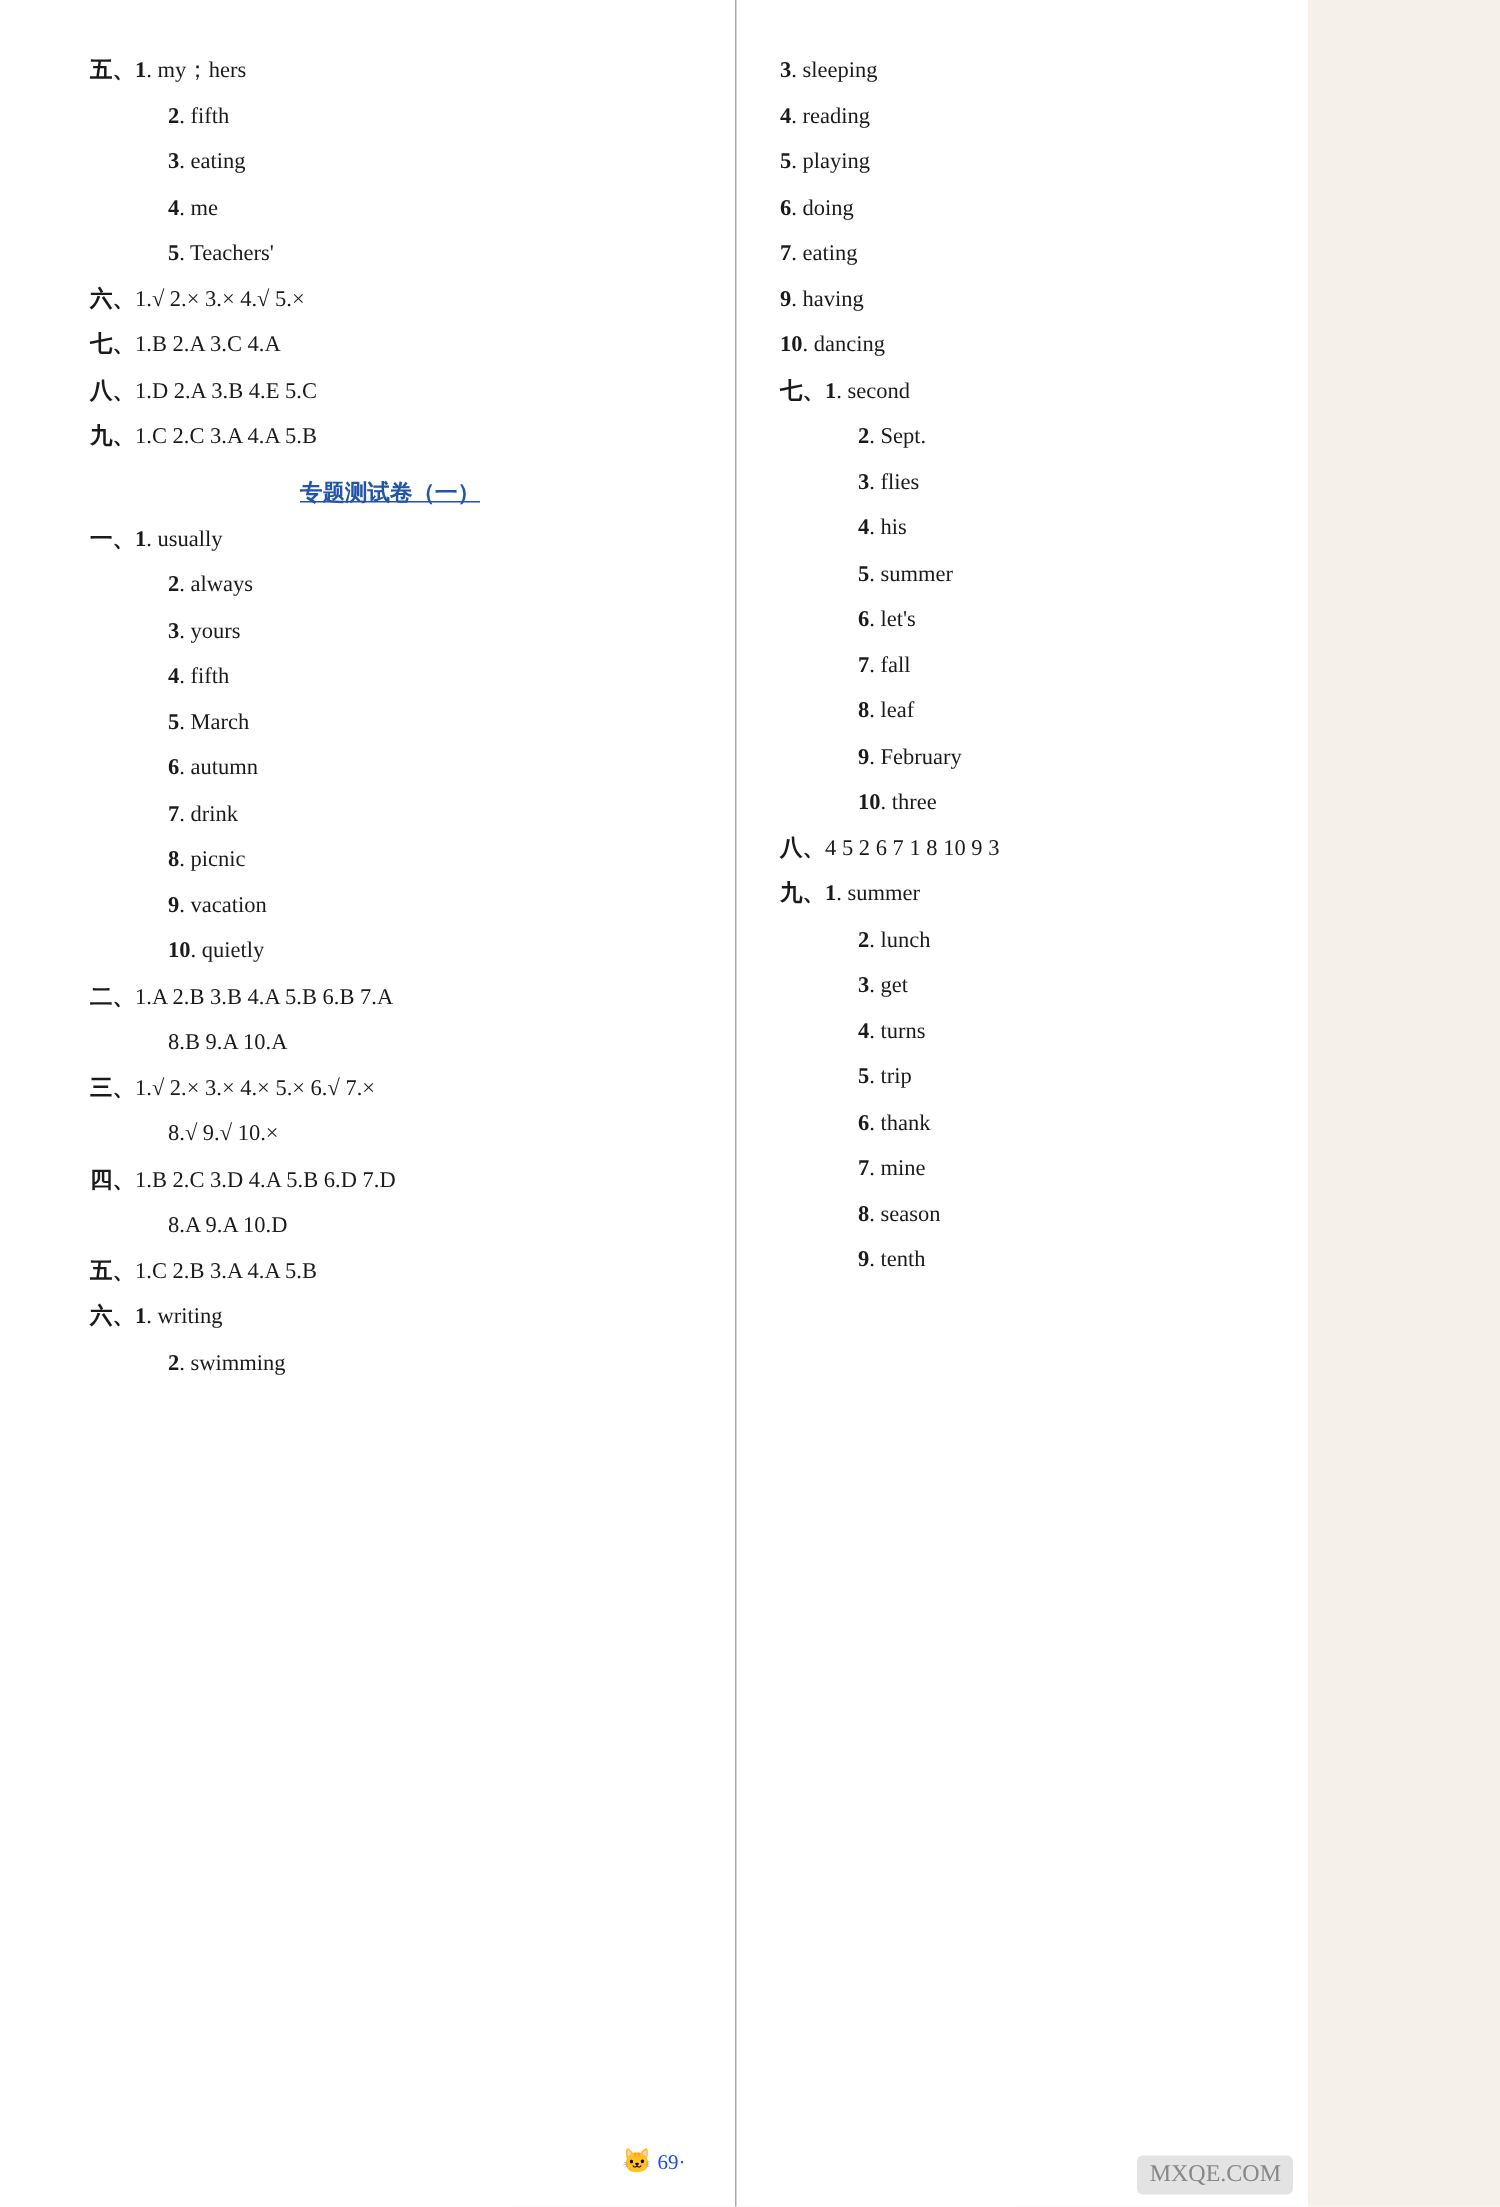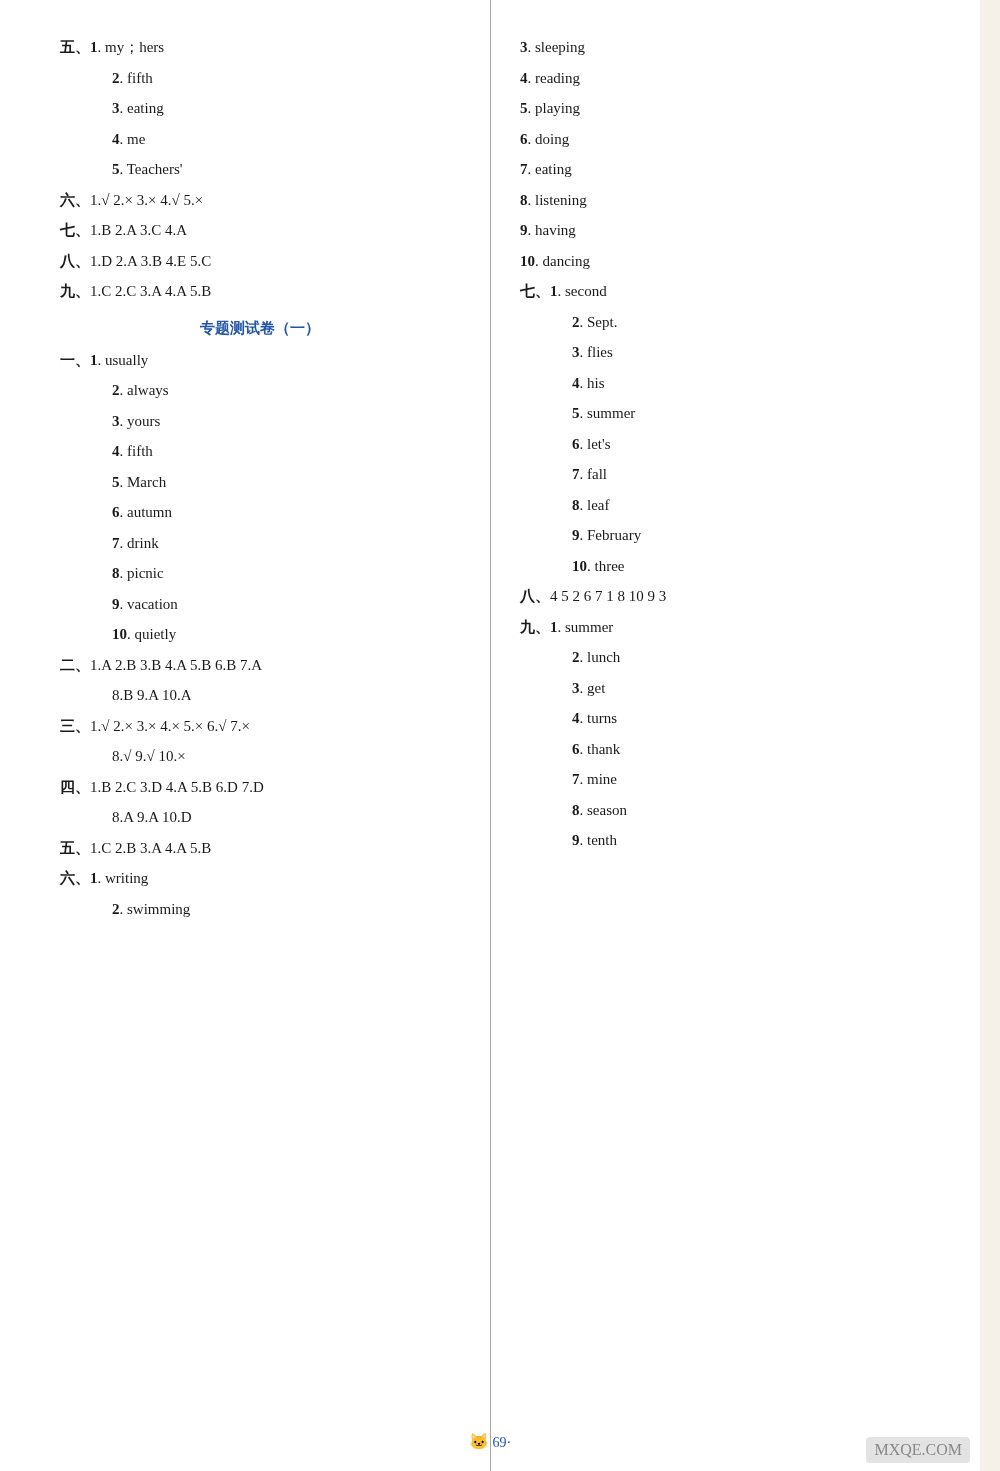--- a/index.html
+++ b/index.html
@@ -7,21 +7,21 @@
       background: #f5f0e8;
       font-family: "Times New Roman", serif;
       font-size: 15px;
       color: #1a1a1a;
       width: 1000px;
       min-height: 1471px;
       position: relative;
     }
     .page {
       background: #fff;
-      width: 980px;
+      width: 872px;
       min-height: 1471px;
       position: relative;
       padding: 30px 0 60px 0;
     }
     .divider {
       position: absolute;
       left: 490px;
       top: 0;
       bottom: 0;
       width: 1px;
@@ -38,20 +38,21 @@
       left: 520px;
       top: 30px;
       width: 420px;
     }
     .section-title {
       color: #2255aa;
       font-size: 15px;
       font-weight: bold;
       text-align: center;
       margin: 14px 0 10px 0;
+      text-decoration: underline;
     }
     .line {
       margin: 5px 0;
       line-height: 1.7;
       font-size: 15px;
     }
     .line .num {
       font-weight: bold;
     }
     .indent2 {
@@ -167,21 +168,20 @@
 
   </div>
 
   <div class="right-col">
 
     <div class="line"><b>3</b>. <span>sleeping</span></div>
     <div class="line"><b>4</b>. <span>reading</span></div>
     <div class="line"><b>5</b>. <span>playing</span></div>
     <div class="line"><b>6</b>. <span>doing</span></div>
     <div class="line"><b>7</b>. <span>eating</span></div>
-    <div class="line"><b>8</b>. <span>listening</span></div>
     <div class="line"><b>9</b>. <span>having</span></div>
     <div class="line"><b>10</b>. <span>dancing</span></div>
 
     <div class="line">
       <span class="num">七、</span><b>1</b>. <span>second</span>
     </div>
     <div class="line indent2"><b>2</b>. <span>Sept.</span></div>
     <div class="line indent2"><b>3</b>. <span>flies</span></div>
     <div class="line indent2"><b>4</b>. <span>his</span></div>
     <div class="line indent2"><b>5</b>. <span>summer</span></div>
@@ -194,20 +194,21 @@
     <div class="line">
       <span class="num">八、</span><span>4  5  2  6  7  1  8  10  9  3</span>
     </div>
 
     <div class="line">
       <span class="num">九、</span><b>1</b>. <span>summer</span>
     </div>
     <div class="line indent2"><b>2</b>. <span>lunch</span></div>
     <div class="line indent2"><b>3</b>. <span>get</span></div>
     <div class="line indent2"><b>4</b>. <span>turns</span></div>
+    <div class="line indent2"><b>5</b>. <span>trip</span></div>
     <div class="line indent2"><b>6</b>. <span>thank</span></div>
     <div class="line indent2"><b>7</b>. <span>mine</span></div>
     <div class="line indent2"><b>8</b>. <span>season</span></div>
     <div class="line indent2"><b>9</b>. <span>tenth</span></div>
 
   </div>
 
   <div class="page-footer">
     <span style="font-size:16px;">🐱</span>
     <span>69</span>·

